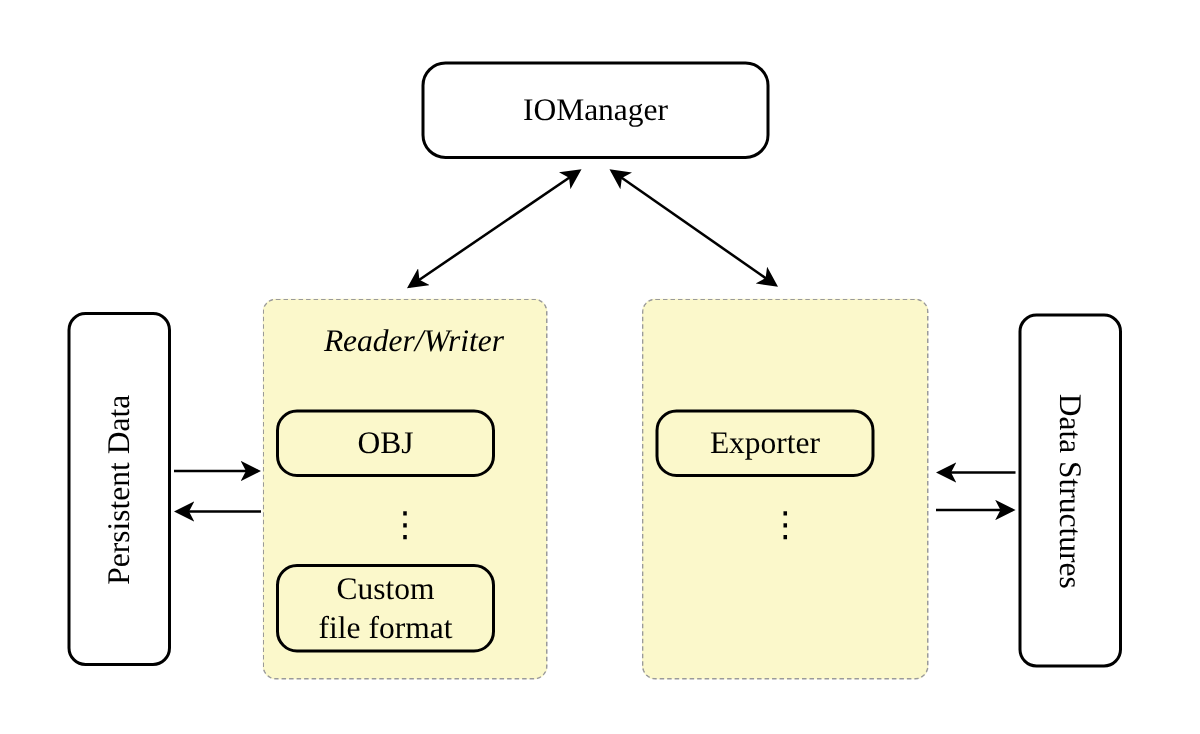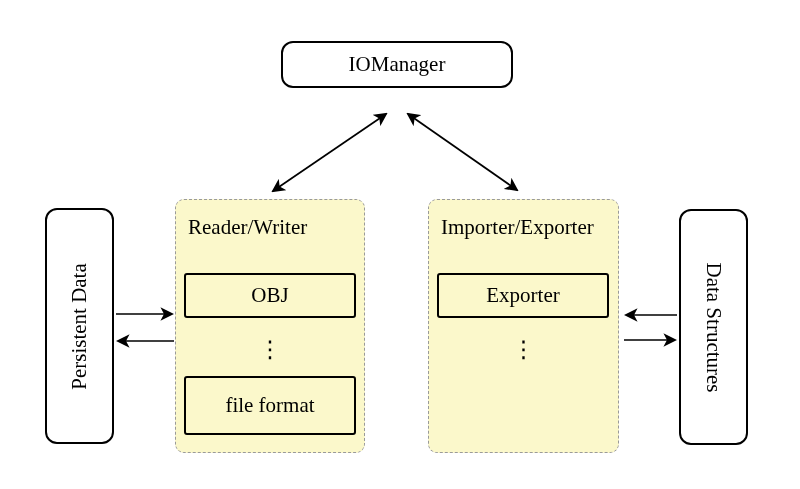--- a/index.html
+++ b/index.html
@@ -29,49 +29,50 @@
   .node {
     position: absolute;
     background: var(--node-fill, #ffffff);
     border: 2.2px solid var(--node-border, #000000);
     border-radius: 12px;
     display: flex;
     align-items: center;
     justify-content: center;
     font-size: 21px;
   }
-  #node-iomanager   { left: 281px; top: 41px;  width: 232px; height: 47px; }
+  #node-iomanager   { left: 281px; top: 41px;  width: 232px; height: 65px; border-radius: 16px; }
   #node-persistent  { left: 45px;  top: 208px; width: 69px;  height: 236px; }
   #node-datastruct  { left: 679px; top: 209px; width: 69px;  height: 236px; }
 
   .vlabel-ccw { transform: rotate(-90deg); white-space: nowrap; }
   .vlabel-cw  { transform: rotate(90deg);  white-space: nowrap; }
 
   .group {
     position: absolute;
     background: var(--group-fill, #fbf8cb);
     border: 1.6px dashed var(--group-border, #9a9a9a);
     border-radius: 9px;
   }
   #group-reader-writer     { left: 175px; top: 199px; width: 190px; height: 254px; }
   #group-importer-exporter { left: 428px; top: 199px; width: 191px; height: 254px; }
 
   .group-title {
     position: absolute;
     top: 15px; left: 12px; right: 0;
-    text-align: left;
+    text-align: center;
     font-size: 21px;
+    font-style: italic;
   }
   .inner-node {
     position: absolute;
     left: 8px;
-    width: 172px;
+    width: 146px;
     background: var(--group-fill, #fbf8cb);
     border: 2.4px solid var(--node-border, #000000);
-    border-radius: 3px;
+    border-radius: 14px;
     display: flex;
     flex-direction: column;
     align-items: center;
     justify-content: center;
     font-size: 21px;
     line-height: 1.22;
     text-align: center;
   }
   .inner-node.top-item    { top: 73px;  height: 45px; }
   .inner-node.bottom-item { top: 176px; height: 59px; }
@@ -116,25 +117,25 @@
     <span class="vlabel-cw">Data Structures</span>
   </div>
 
   <div class="group" id="group-reader-writer">
     <div class="group-title">Reader/Writer</div>
     <div class="inner-node top-item">
       <div>OBJ</div>
     </div>
     <div class="dots">⋮</div>
     <div class="inner-node bottom-item">
+      <div>Custom</div>
       <div>file format</div>
     </div>
   </div>
 
   <div class="group" id="group-importer-exporter">
-    <div class="group-title">Importer/Exporter</div>
     <div class="inner-node top-item">
       <div>Exporter</div>
     </div>
     <div class="dots">⋮</div>
   </div>
 
 </div>
 
 </body></html>

